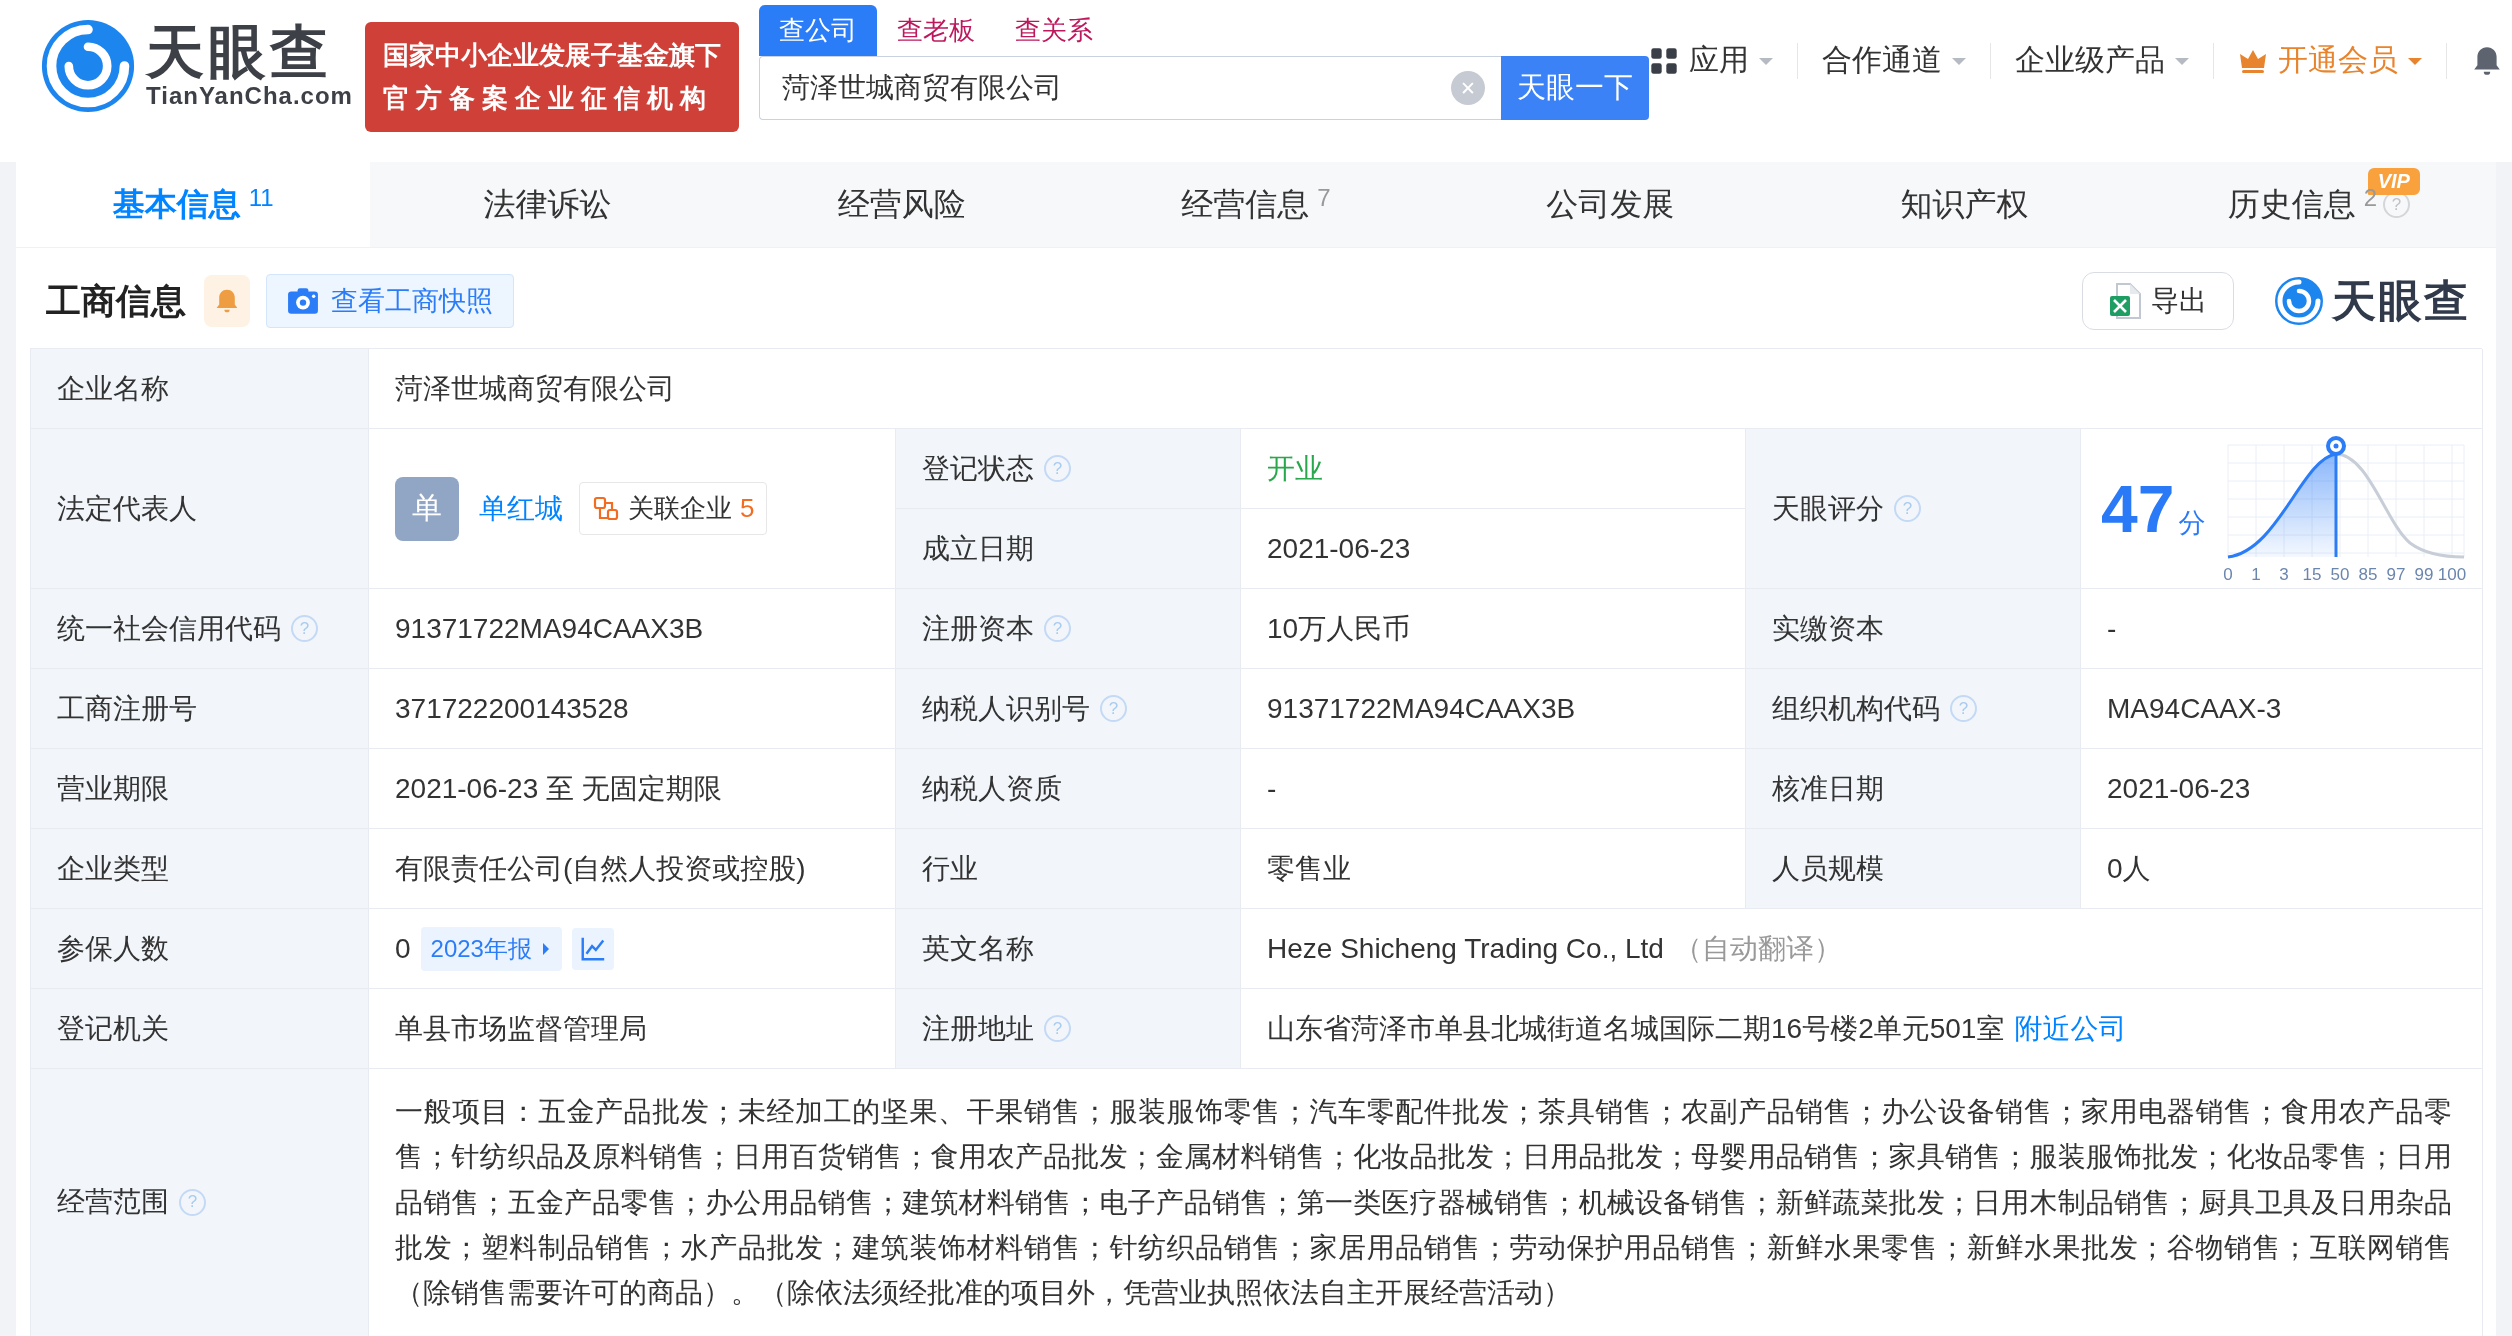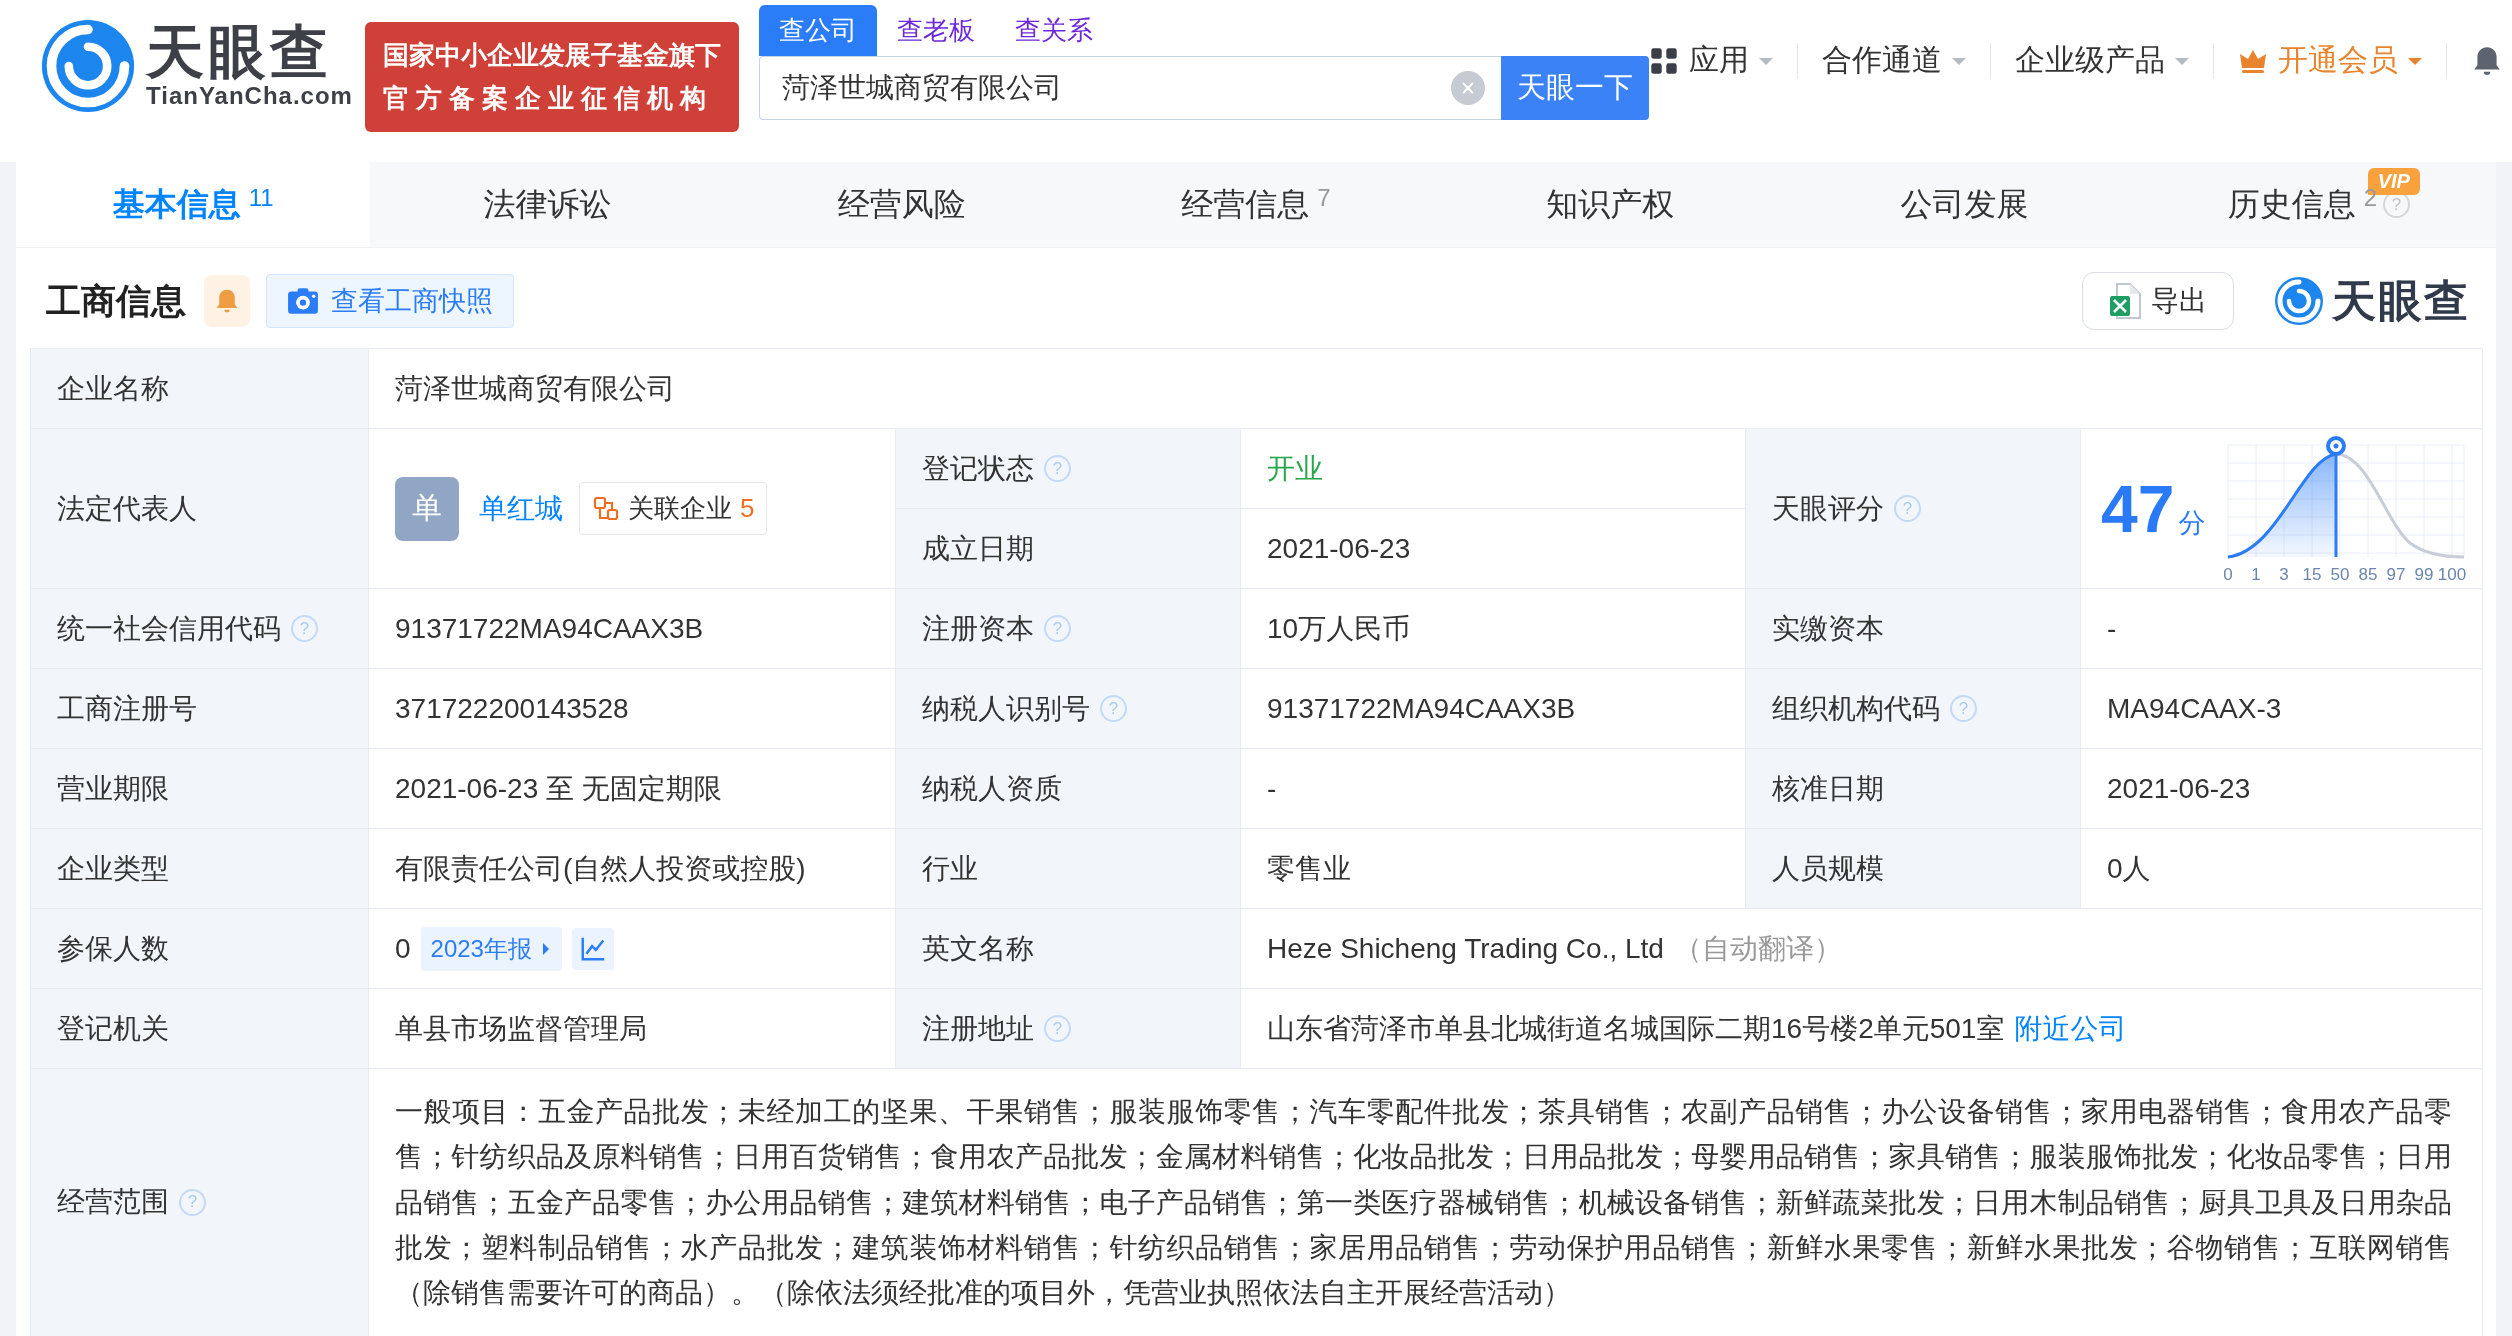--- a/index.html
+++ b/index.html
@@ -14,21 +14,21 @@
   .logo { display:flex; align-items:center; margin-top:8px; }
   .logo-swirl { width:96px; height:96px; }
   .logo-txt { margin-left:10px; display:flex; flex-direction:column; }
   .logo-name { font-size:58px; font-weight:bold; color:#3d4046; letter-spacing:4px; line-height:1.05; }
   .logo-domain { font-size:24px; font-weight:bold; color:#3d4046; letter-spacing:1px; }
   .gov-badge { margin-left:12px; margin-top:12px; background:#cf4038; color:#fff; border-radius:6px;
     padding:12px 18px; font-size:26px; font-weight:bold; line-height:1.65; white-space:nowrap; }
   .gov-badge .l2 { letter-spacing:7px; }
   .searchbox { margin-left:20px; display:flex; flex-direction:column; }
   .search-tabs { display:flex; align-items:flex-end; height:46px; }
-  .search-tab { font-size:26px; color:#6d28d9; padding:8px 20px; cursor:pointer; }
+  .search-tab { font-size:26px; color:#be185d; padding:8px 20px; cursor:pointer; }
   .search-tab.active { background:#2b7cf7; color:#fff; border-radius:6px 6px 0 0; }
   .search-row { display:flex; }
   .search-input-wrap { width:742px; height:64px; border:1px solid #c9d2e0; border-right:none;
     border-radius:4px 0 0 4px; display:flex; align-items:center; padding:0 16px 0 20px; background:#fff; }
   .search-input { flex:1; border:none; outline:none; font-size:28px; color:#333;
     font-family:"Liberation Sans","DejaVu Sans",sans-serif; background:transparent; }
   .clear-icon { width:34px; height:34px; border-radius:50%; background:#c6cad2; color:#fff;
     display:flex; align-items:center; justify-content:center; font-size:19px; cursor:pointer; flex:none; }
   .search-btn { width:148px; height:64px; background:#3b82f6; color:#fff; font-size:29px;
     display:flex; align-items:center; justify-content:center; border-radius:0 4px 4px 0; cursor:pointer; }
@@ -186,24 +186,24 @@
       <span>法律诉讼</span>
     </div>
     <div class="tab">
       <span>经营风险</span>
     </div>
     <div class="tab">
       <span>经营信息</span>
       <span class="count">7</span>
     </div>
     <div class="tab">
+      <span>公司发展</span>
+    </div>
+    <div class="tab">
       <span>知识产权</span>
-    </div>
-    <div class="tab">
-      <span>公司发展</span>
     </div>
     <div class="tab">
       <span class="vip-badge">VIP</span>
       <span class="hist">历史信息</span>
       <span class="count">2</span>
       <span class="help-icon gray">?</span>
     </div>
   </nav>
 
   <div class="section-head">

